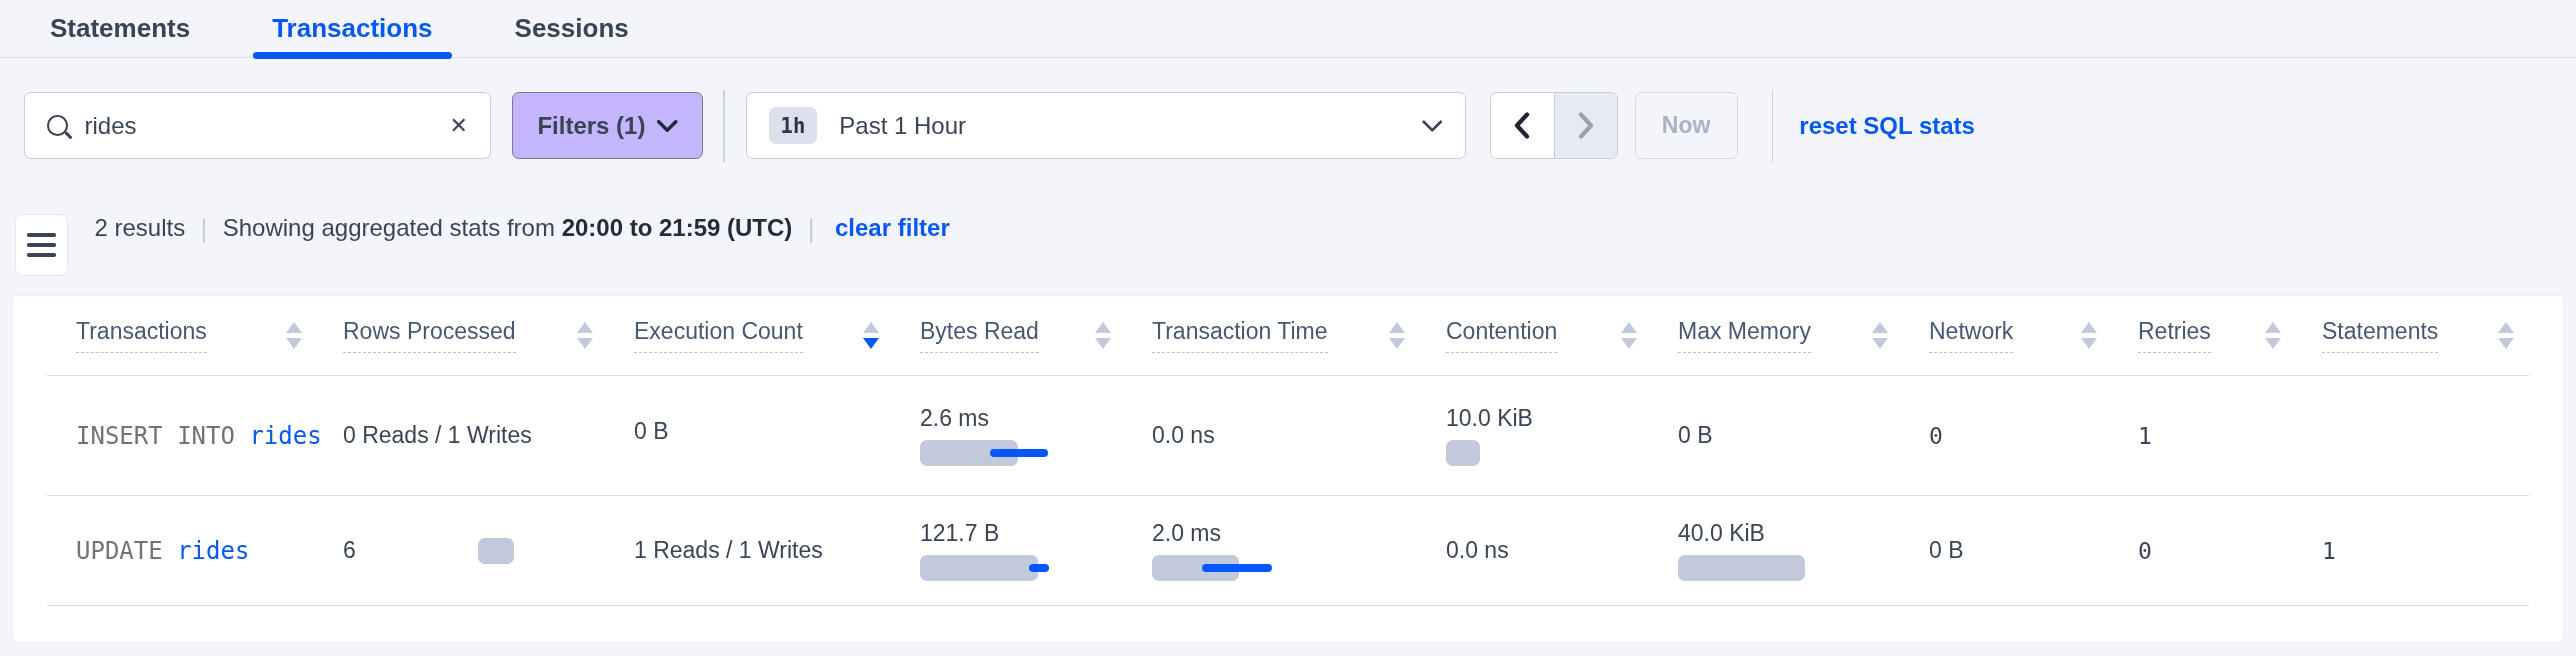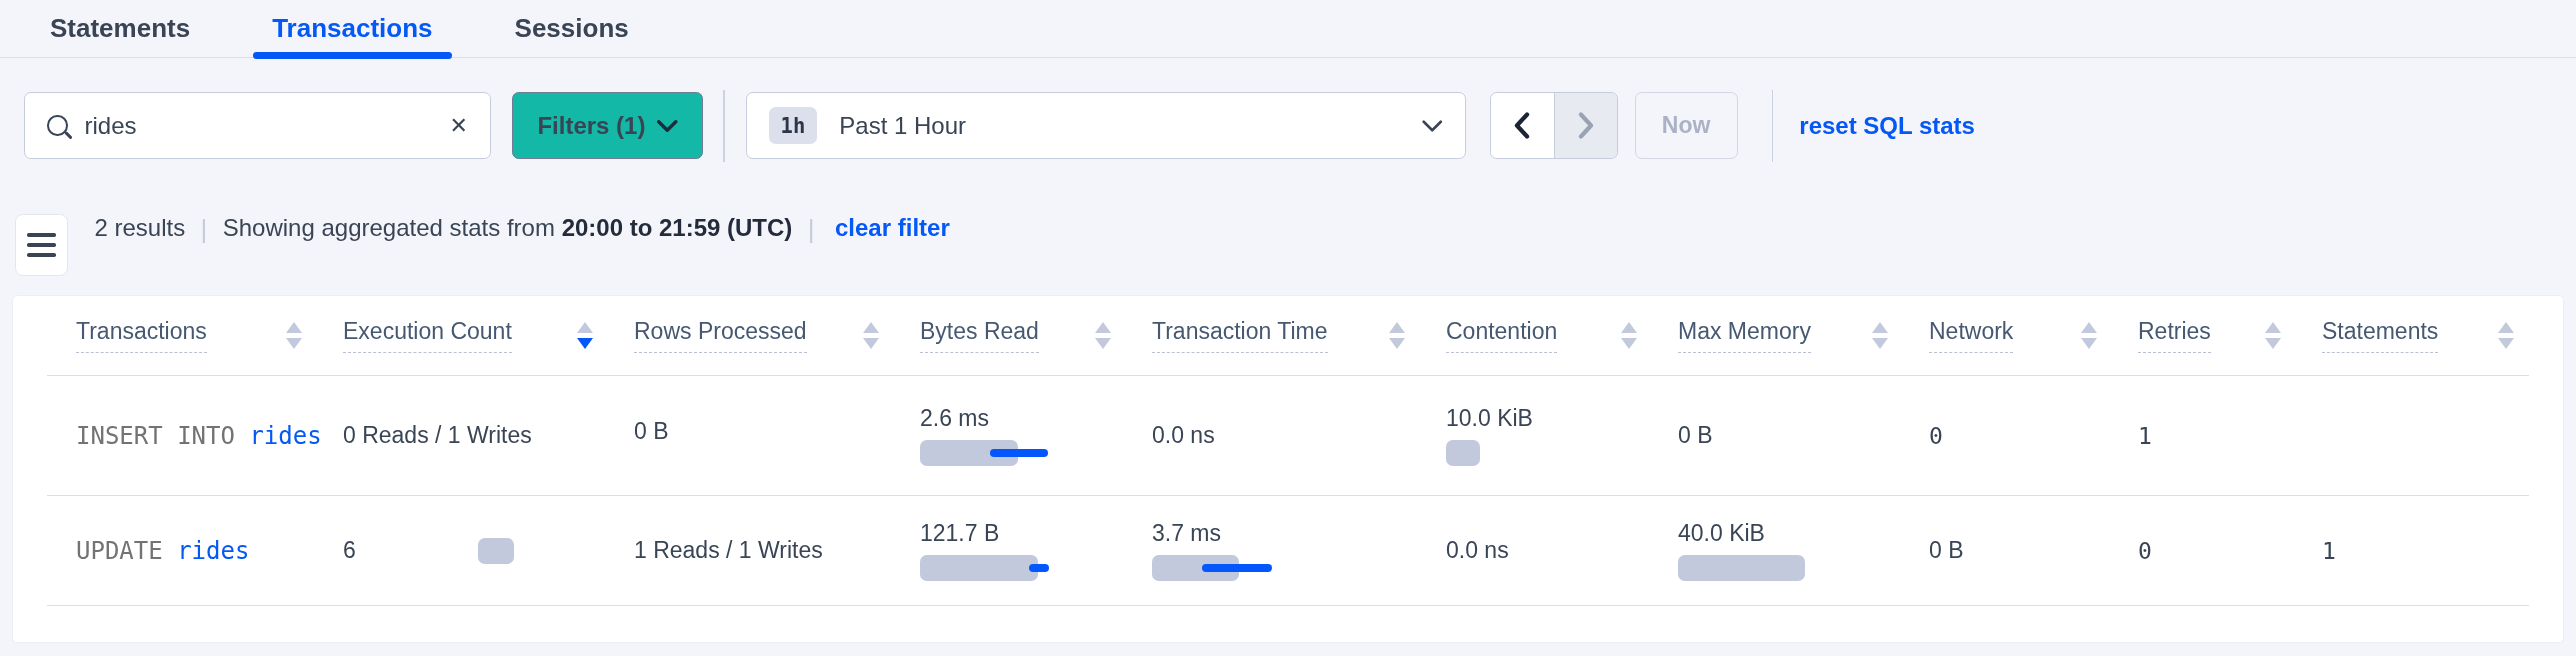--- a/index.html
+++ b/index.html
@@ -11,21 +11,21 @@
   .tab.active { color:#0458f5; }
   .tab.active::after { content:""; position:absolute; left:0; right:0; bottom:-1.7px; height:6.8px; border-radius:4.3px; background:#0458f5; }
 
   
   .toolbar { display:flex; align-items:center; margin:34px 0 0 24px; height:67px; }
   .searchbox { width:467px; height:67px; background:#fff; border:1.7px solid #c6ccdb; border-radius:6.8px; display:flex; align-items:center; padding:0 22px; }
   .mag { position:relative; width:20.5px; height:20.5px; border:2.6px solid #394455; border-radius:50%; flex:0 0 auto; }
   .mag::after { content:""; position:absolute; width:9.4px; height:2.6px; background:#394455; transform:rotate(45deg); right:-7.7px; bottom:-2.6px; border-radius:1.7px; }
   .searchbox input { border:none; outline:none; background:transparent; flex:1; margin-left:17px; font-size:24px; color:#394455; font-family:"Liberation Sans", sans-serif; }
   .clear-x { font-size:22px; color:#394455; cursor:pointer; line-height:1; }
-  .btn-filters { margin-left:21.4px; height:67px; padding:0 24px; background:#14b8a6; border:1.7px solid #707b94; border-radius:6.8px; display:flex; align-items:center; gap:12px; font-size:24px; font-weight:700; color:#394455; cursor:pointer; }
+  .btn-filters { margin-left:21.4px; height:67px; padding:0 24px; background:#c4b5fd; border:1.7px solid #707b94; border-radius:6.8px; display:flex; align-items:center; gap:12px; font-size:24px; font-weight:700; color:#394455; cursor:pointer; }
   .vdiv { width:1.7px; height:72px; background:#cdd2e0; margin:0 20.5px; }
   .timebox { width:720px; height:67px; background:#fff; border:1.7px solid #c6ccdb; border-radius:6.8px; display:flex; align-items:center; padding:0 22px; cursor:pointer; }
   .time-badge { background:#dce0ed; border-radius:6.8px; padding:6.8px 12px; font-family:"DejaVu Sans Mono", monospace; font-weight:700; font-size:20.5px; color:#2c3549; margin-right:22px; }
   .time-label { font-size:24px; color:#394455; }
   .chev { width:20.5px; height:12px; display:inline-block; }
   .timebox .chev { margin-left:auto; }
   .navgroup { display:flex; margin-left:24px; border:1.7px solid #c6ccdb; border-radius:6.8px; overflow:hidden; height:67px; }
   .navbtn { width:63px; height:100%; display:flex; align-items:center; justify-content:center; cursor:pointer; }
   .navbtn.prev { background:#fff; }
   .navbtn.next { background:#e8eaf2; border-left:1.7px solid #c6ccdb; cursor:default; }
@@ -149,31 +149,31 @@
 
   <div class="grid hdr">
     <div class="hcell" style="padding-left:29px;">
       <span class="hlabel">Transactions</span>
       <span class="sorter">
           <i class="tri-up"></i>
           <i class="tri-down"></i>
         </span>
     </div>
     <div class="hcell">
+      <span class="hlabel">Rows Processed</span>
+      <span class="sorter">
+          <i class="tri-up"></i>
+          <i class="tri-down"></i>
+        </span>
+    </div>
+    <div class="hcell">
       <span class="hlabel">Execution Count</span>
       <span class="sorter">
           <i class="tri-up"></i>
           <i class="tri-down active"></i>
-        </span>
-    </div>
-    <div class="hcell">
-      <span class="hlabel">Rows Processed</span>
-      <span class="sorter">
-          <i class="tri-up"></i>
-          <i class="tri-down"></i>
         </span>
     </div>
     <div class="hcell">
       <span class="hlabel">Bytes Read</span>
       <span class="sorter">
           <i class="tri-up"></i>
           <i class="tri-down"></i>
         </span>
     </div>
     <div class="hcell">
@@ -261,21 +261,21 @@
     </div>
     <div class="cell">1 Reads / 1 Writes</div>
     <div class="cell stack">
       <div class="val">121.7 B</div>
       <div class="barwrap">
         <span class="bar" style="width: 118px;"></span>
         <span class="blueline" style="width: 19.7px; left: 109px;"></span>
       </div>
     </div>
     <div class="cell stack">
-      <div class="val">3.7 ms</div>
+      <div class="val">2.0 ms</div>
       <div class="barwrap">
         <span class="bar" style="width: 87px;"></span>
         <span class="blueline" style="width: 70px; left: 50px;"></span>
       </div>
     </div>
     <div class="cell">0.0 ns</div>
     <div class="cell stack">
       <div class="val">40.0 KiB</div>
       <div class="barwrap">
         <span class="bar" style="width: 127px;"></span>

